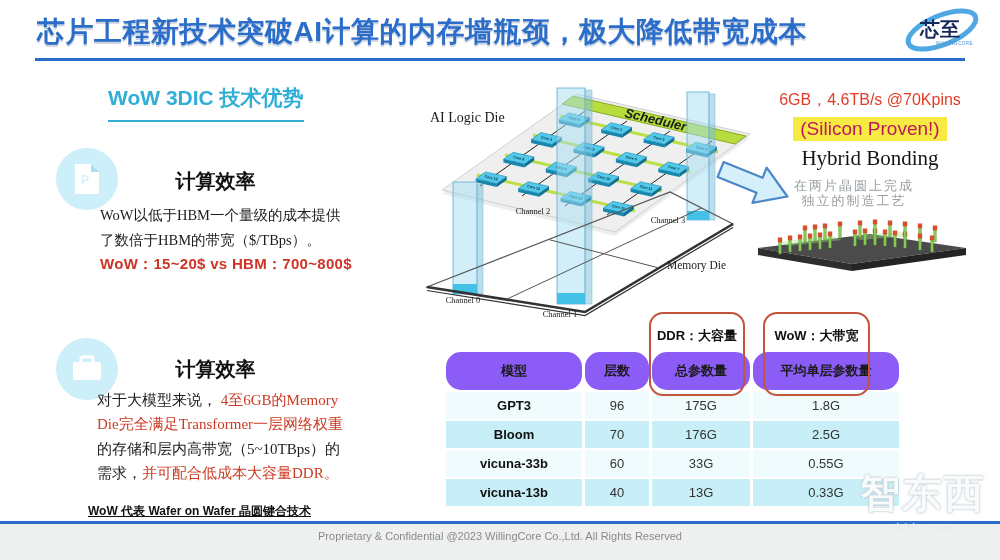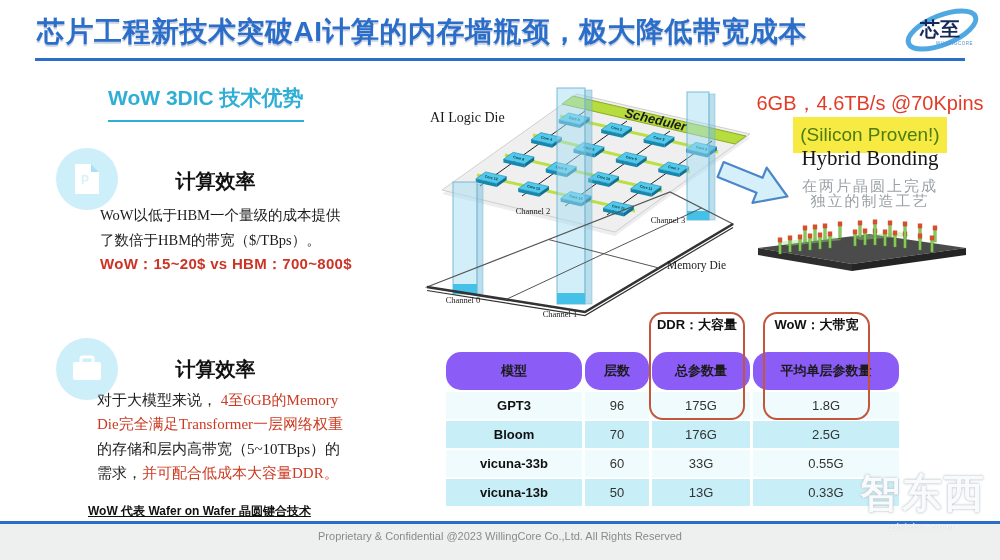--- a/index.html
+++ b/index.html
@@ -42,36 +42,36 @@
   .bw-line2 { top:229px; white-space:nowrap; }
   .bw-cost { position:absolute; left:100px; top:255px; font-size:15px; font-weight:bold;
     color:#cc3426; white-space:nowrap; letter-spacing:0.3px; }
   .ce-para { top:388px; font-size:15px; line-height:1.62; width:256px; left:97px; }
   .red-seg { color:#cc3a22; }
   .footnote { position:absolute; left:88px; top:503px; font-size:12px; font-weight:bold;
     color:#111; text-decoration:underline; }
 
   
   .spec { position:absolute; left:745px; top:90px; width:250px; text-align:center;
-    font-size:20px; color:#e23c28; white-space:nowrap; }
+    font-size:16px; color:#e23c28; white-space:nowrap; }
   .proven-wrap { position:absolute; left:745px; top:117px; width:250px; text-align:center; }
-  .proven { display:inline-block; background:#f6ea43; color:#4d7c0f; font-size:19px; padding:7px 7px; }
+  .proven { display:inline-block; background:#f6ea43; color:#be185d; font-size:19px; padding:1px 7px; }
   .hb-title { position:absolute; left:745px; top:146px; width:250px; text-align:center;
     font-size:21px; color:#151515; }
-  .hb-sub { position:absolute; left:745px; width:250px; text-align:center;
-    font-size:15px; color:#9aa0a4; letter-spacing:2px; }
+  .hb-sub { position:absolute; left:729px; width:250px; text-align:center;
+    font-size:13px; color:#9aa0a4; letter-spacing:2px; }
   .hb-sub1 { top:177px; } .hb-sub2 { top:192px; }
   .arrow-svg { position:absolute; left:710px; top:150px; }
   .bonding-svg { position:absolute; left:750px; top:196px; }
   .diagram-svg { position:absolute; left:405px; top:72px; }
 
   
-  .callout { position:absolute; top:312px; height:108px; border:2.5px solid #c2553a;
+  .callout { position:absolute; top:312px; height:84px; border:2.5px solid #c2553a;
     border-radius:14px; z-index:3; text-align:center; font-size:13px; font-weight:bold;
-    color:#111; padding-top:2px; white-space:nowrap; }
+    color:#111; padding-top:13px; white-space:nowrap; }
   .callout-ddr { left:649px; width:96px; }
   .callout-wow { left:763px; width:107px; }
 
   .models-table { position:absolute; left:443px; top:350px; z-index:1;
     border-collapse:separate; border-spacing:3px 2px; table-layout:fixed; }
   .models-table th { background:#8b5cf6; height:38px; font-size:13px; font-weight:bold; color:#1b1b1b;border-radius:15px; }
   .models-table td { height:27px; text-align:center; font-size:13px; color:#333; }
   .models-table tr.row-light td { background:#effbfd; }
   .models-table tr.row-cyan  td { background:#c8eef7; }
   .models-table td.model { font-weight:bold; color:#111; }
@@ -340,21 +340,21 @@
       <td>2.5G</td>
     </tr>
     <tr class="row-light">
       <td class="model">vicuna-33b</td>
       <td>60</td>
       <td>33G</td>
       <td>0.55G</td>
     </tr>
     <tr class="row-cyan">
       <td class="model">vicuna-13b</td>
-      <td>50</td>
+      <td>40</td>
       <td>13G</td>
       <td>0.33G</td>
     </tr>
   </tbody>
     </table>
 
   <div class="footer-strip"></div>
   <div class="footer-line"></div>
   <div class="footer-text">Proprietary &amp; Confidential @2023 WillingCore Co.,Ltd. All Rights Reserved</div>
 

